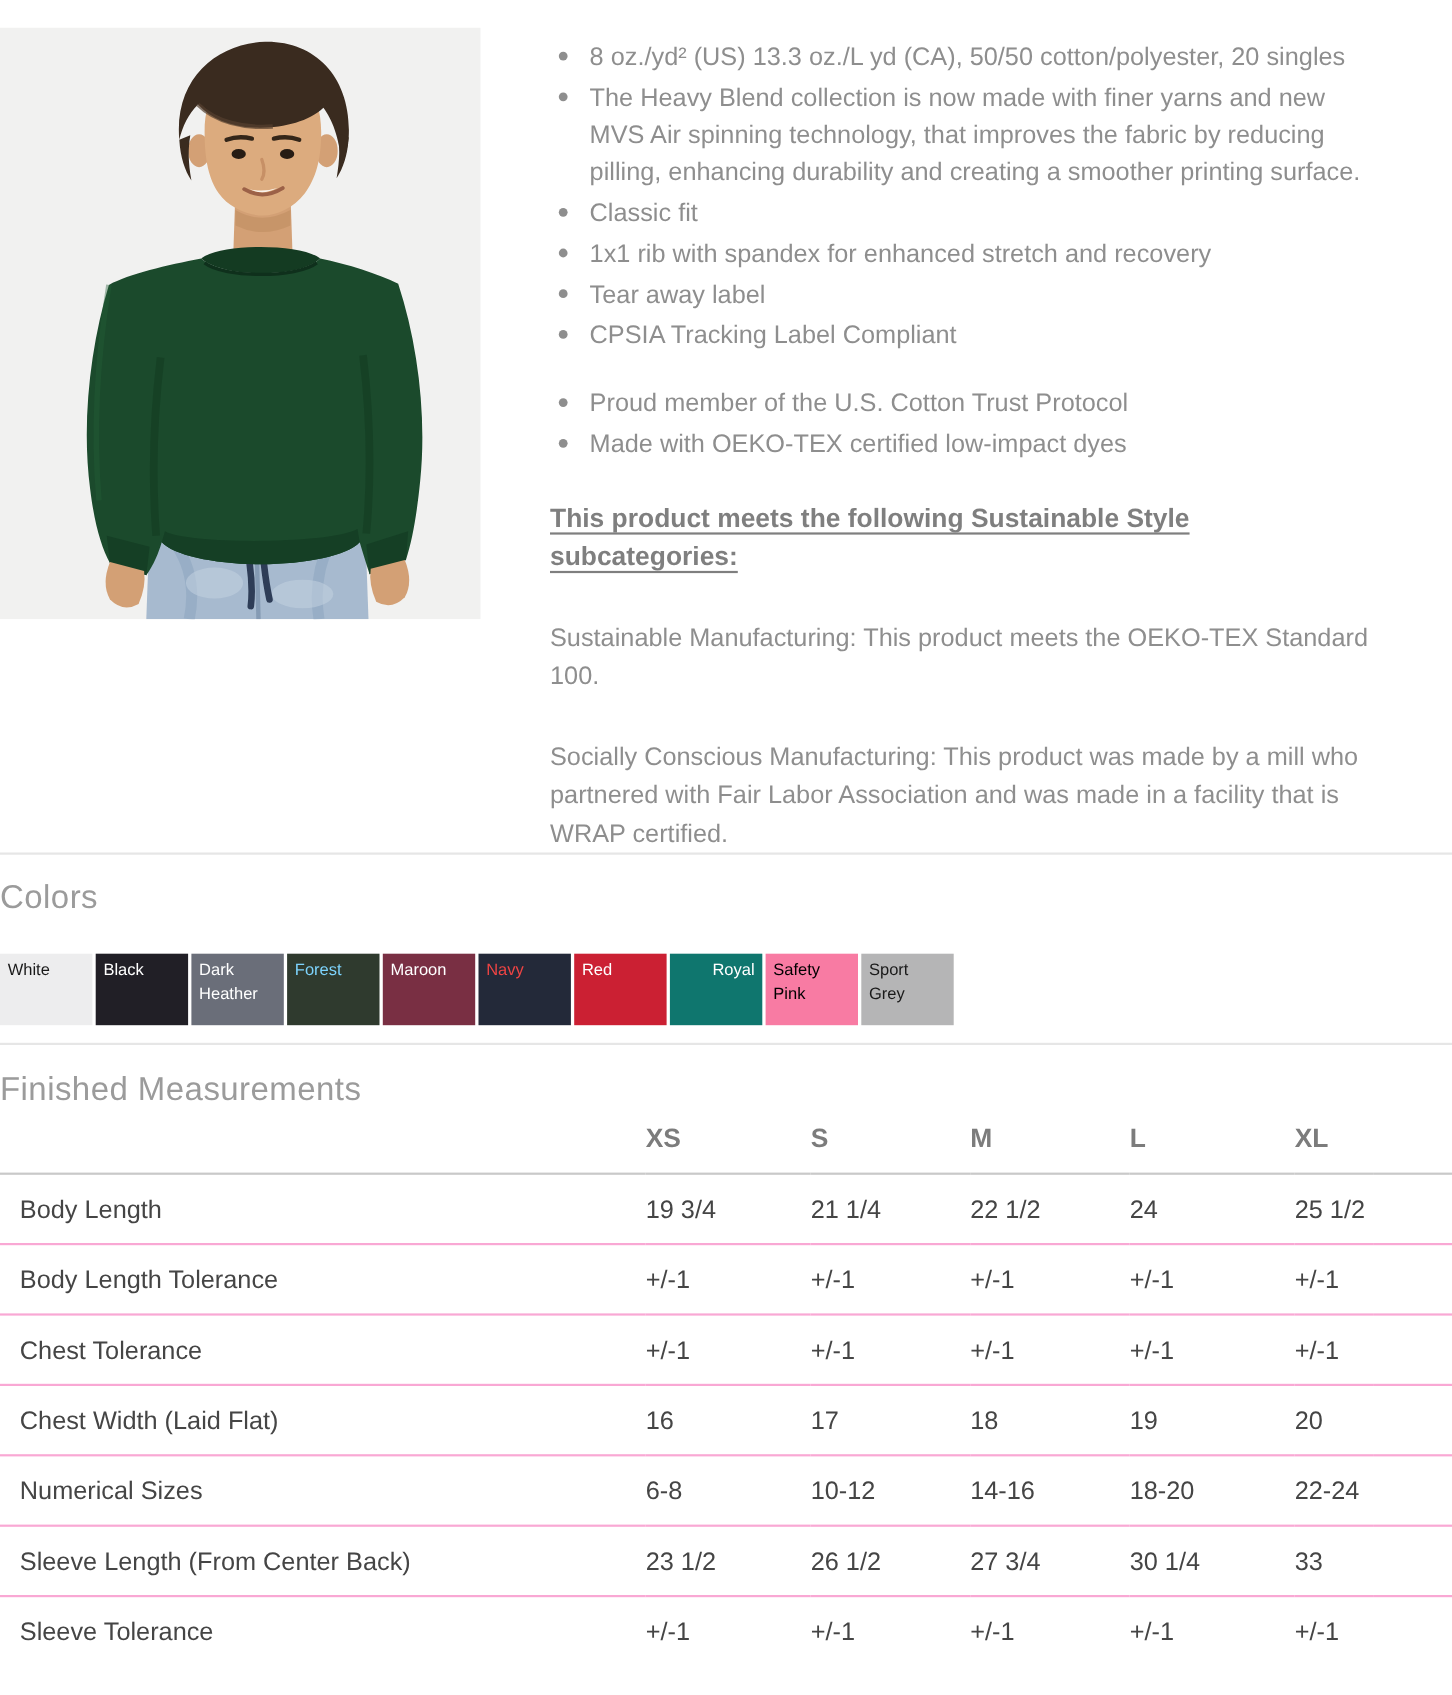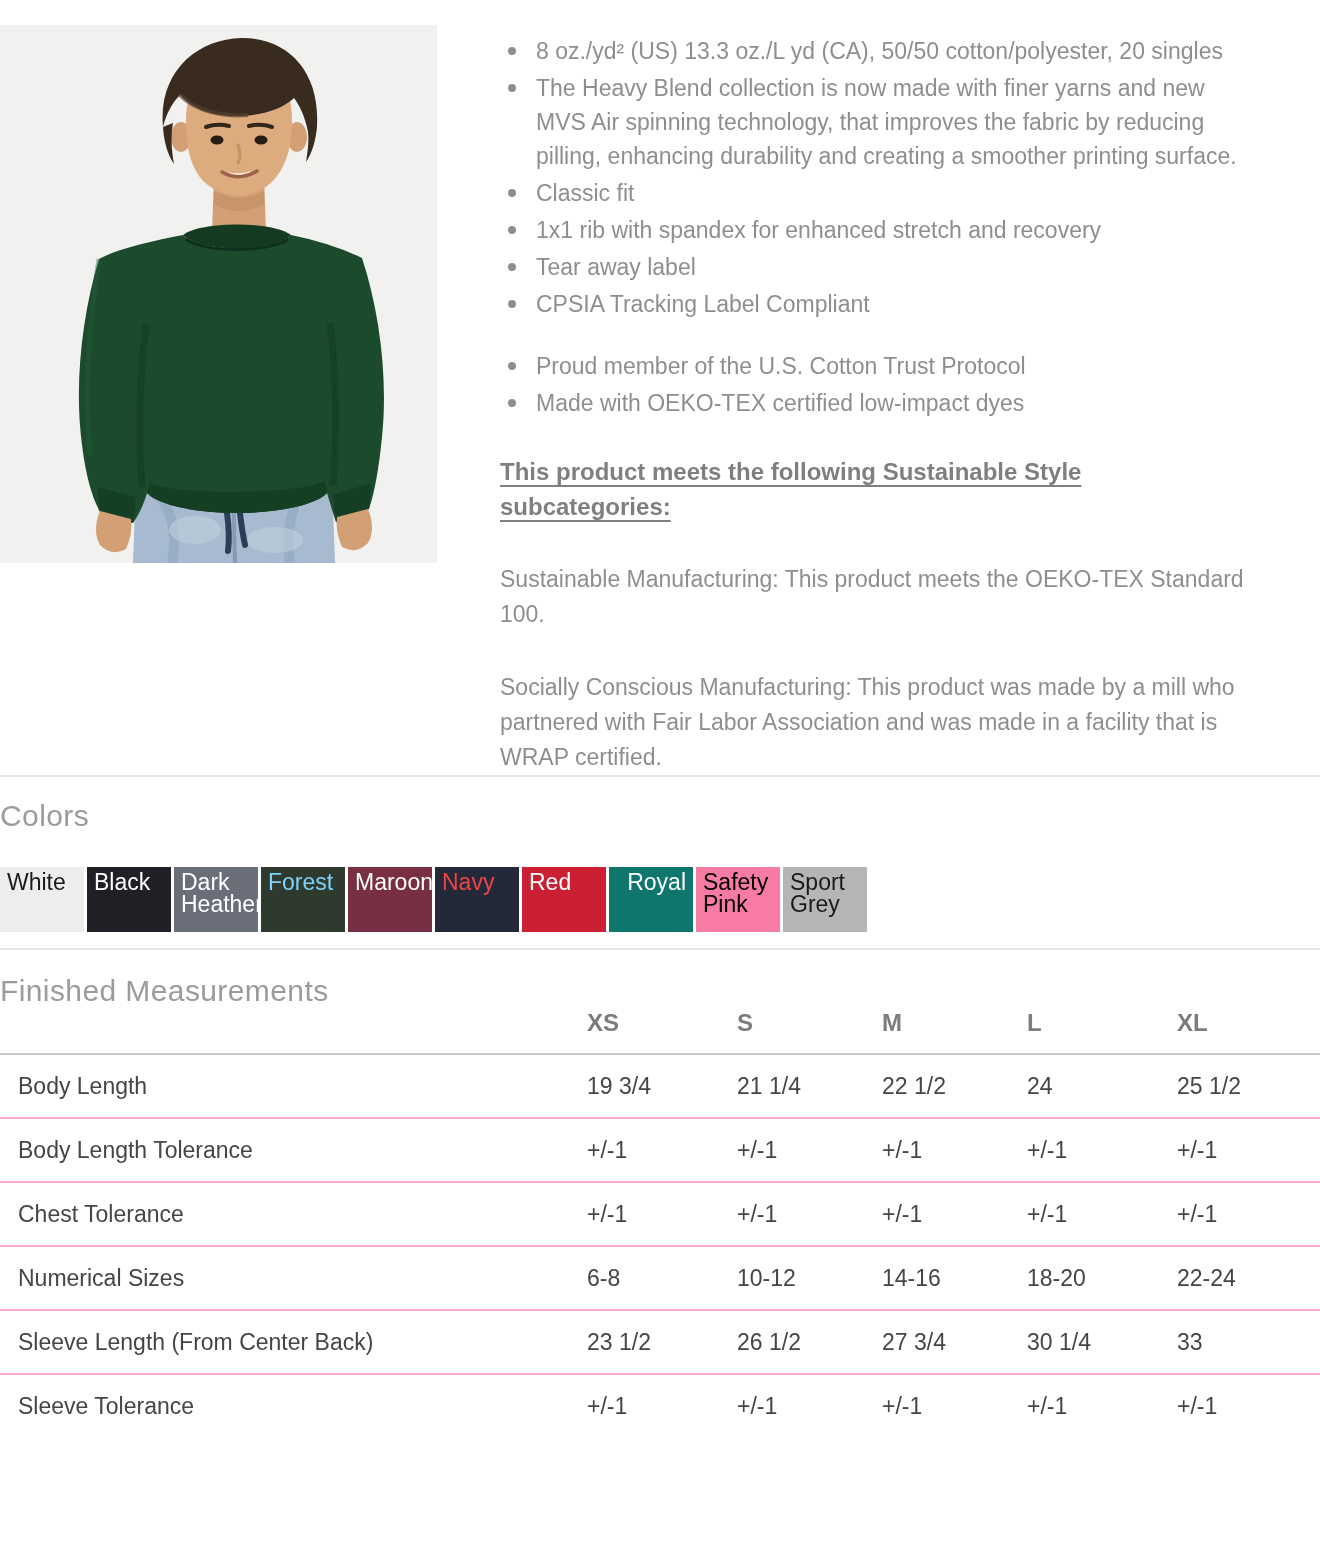--- a/index.html
+++ b/index.html
@@ -39,26 +39,26 @@
   .divider { border:none; border-top:2px solid #e6e6e6; margin:0; }
   .section-title {
     margin:0; font-size:30px; font-weight:400; color:#9b9b9b; letter-spacing:.4px;
   }
 
   
   .colors-section { padding:22px 0 16px 0; }
   .swatch-row { display:flex; gap:3px; margin-top:34px; }
   .swatch {
     width:84px; height:65px; padding:4px 7px;
-    font-size:23px; line-height:22px; cursor:pointer;
+    font-size:15px; line-height:22px; cursor:pointer;
   }
 
   
   .meas-section { padding-top:24px; }
-  table.meas { border-collapse:collapse; width:100%; margin-top:1px; table-layout:fixed; }
+  table.meas { border-collapse:collapse; width:100%; margin-top:14px; table-layout:fixed; }
   table.meas th {
     text-align:left; font-size:24px; font-weight:bold; color:#7c7c7c;
     padding:0 0 16px 0; vertical-align:bottom;
   }
   table.meas thead tr { border-bottom:2px solid #c9c9c9; }
   table.meas tbody tr { border-bottom:2px solid #f9a8d4; }
   table.meas tbody tr:last-child { border-bottom:none; }
   table.meas td {
     font-size:23px; color:#454545; height:64px; vertical-align:middle; padding:0;
   }
@@ -229,20 +229,29 @@
           <tr>
             <td class="rowlabel">Chest Tolerance</td>
             <td>+/-1</td>
             <td>+/-1</td>
             <td>+/-1</td>
             <td>+/-1</td>
             <td>+/-1</td>
             <td></td>
           </tr>
           <tr>
+            <td class="rowlabel">Chest Width (Laid Flat)</td>
+            <td>16</td>
+            <td>17</td>
+            <td>18</td>
+            <td>19</td>
+            <td>20</td>
+            <td></td>
+          </tr>
+          <tr>
             <td class="rowlabel">Numerical Sizes</td>
             <td>6-8</td>
             <td>10-12</td>
             <td>14-16</td>
             <td>18-20</td>
             <td>22-24</td>
             <td></td>
           </tr>
           <tr>
             <td class="rowlabel">Sleeve Length (From Center Back)</td>

